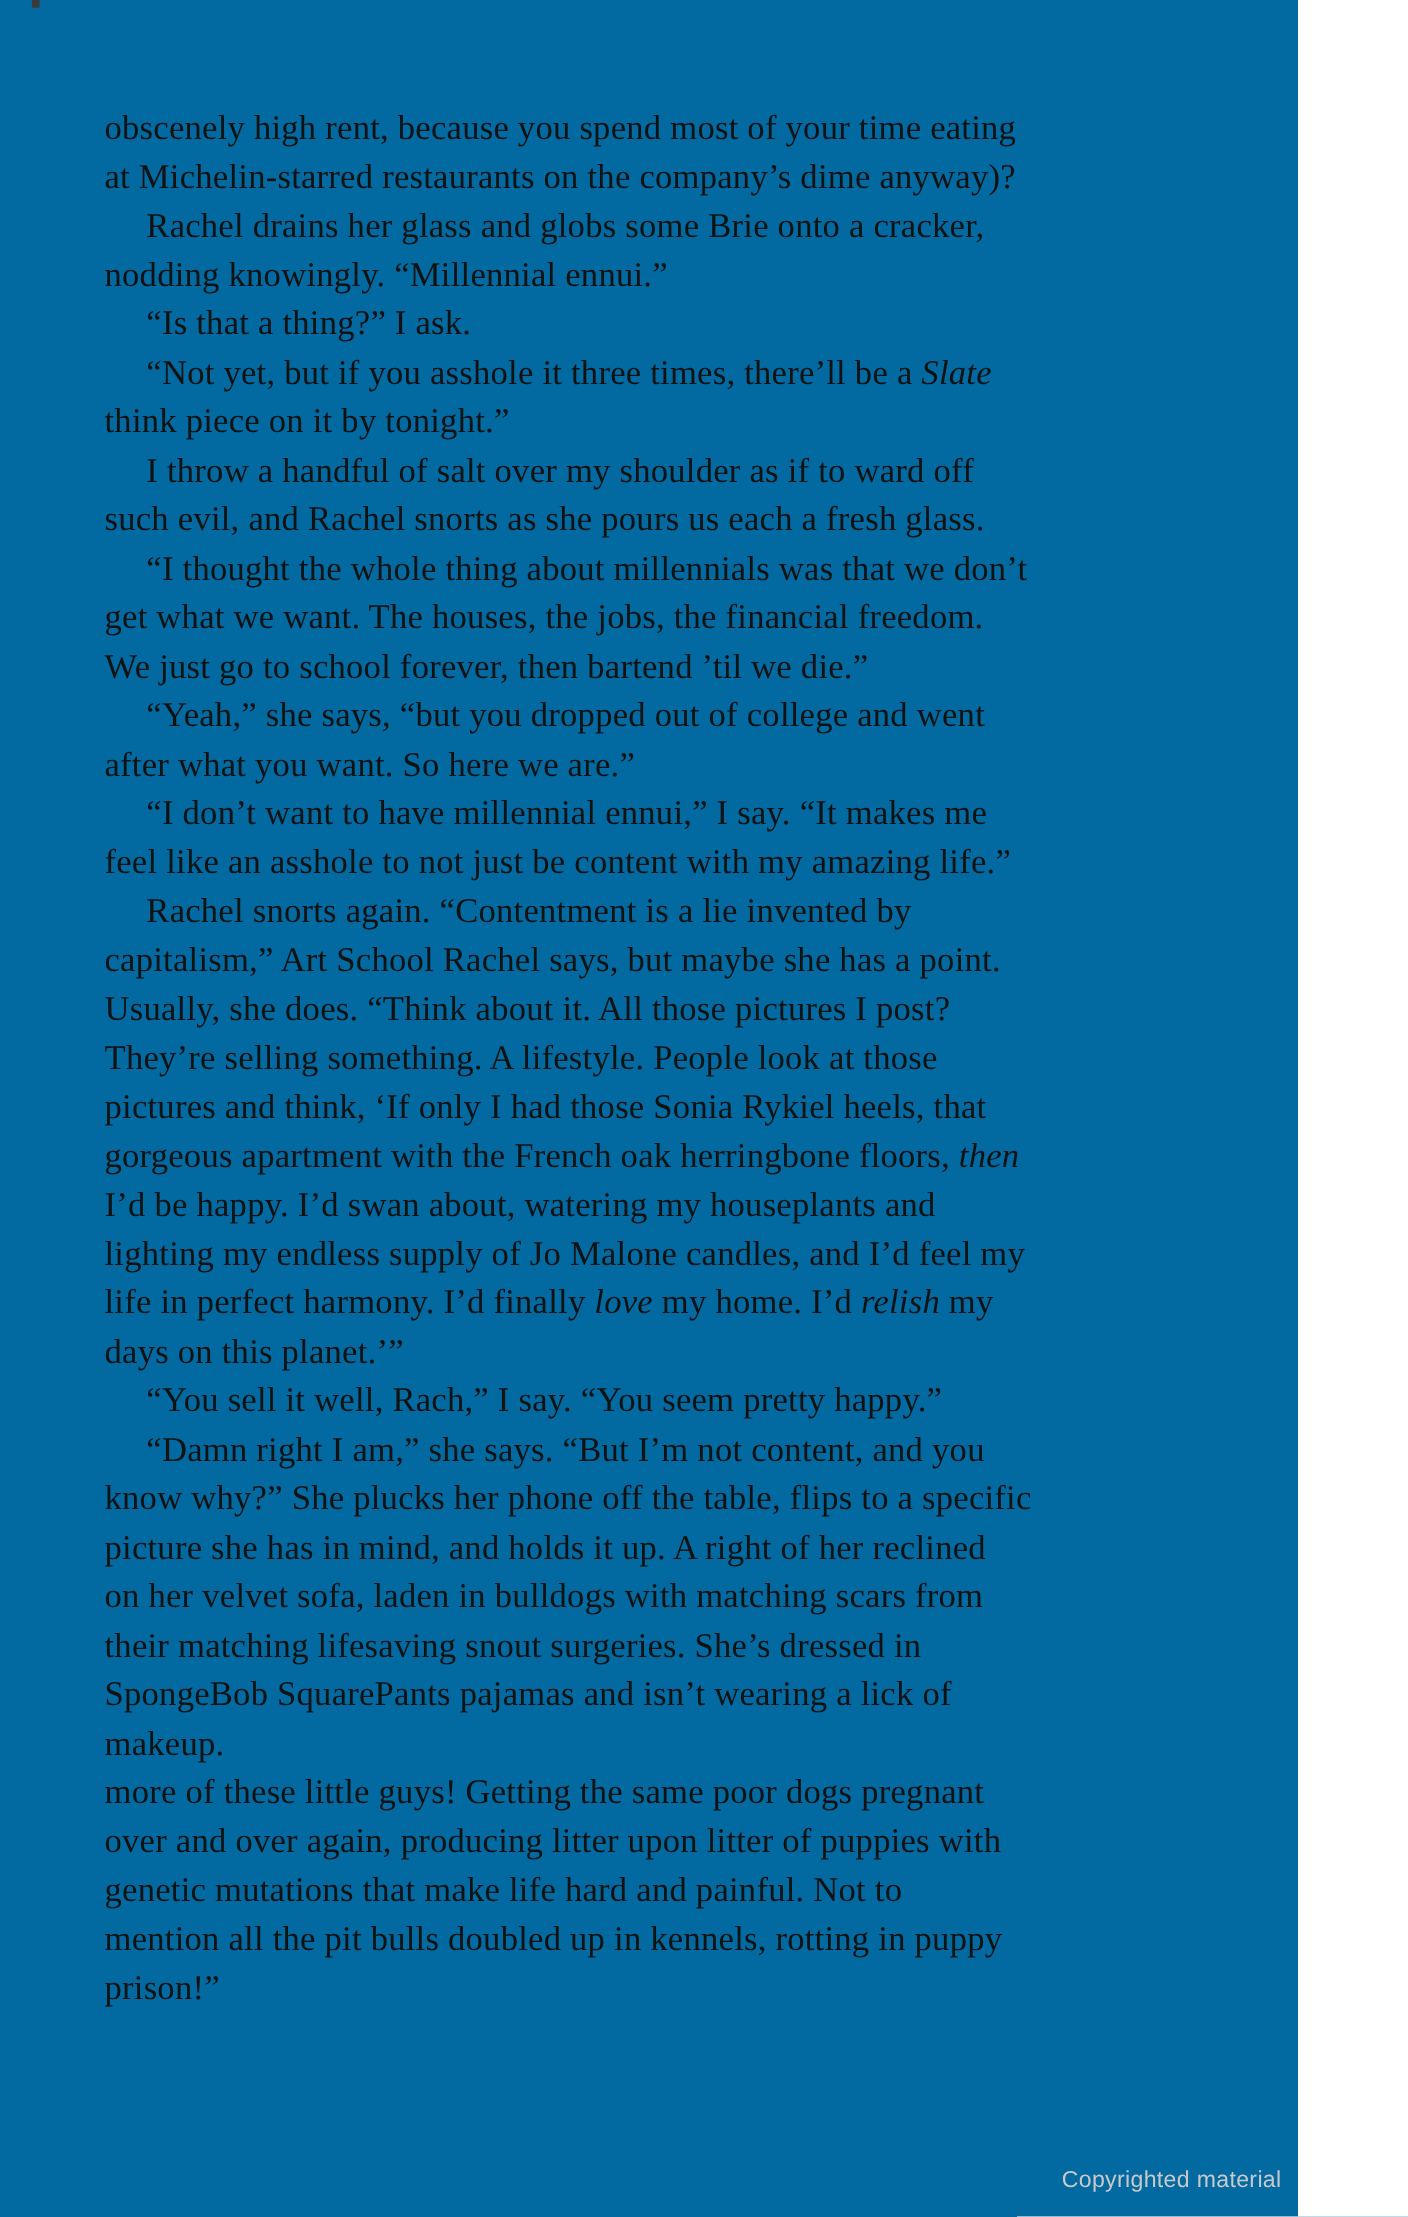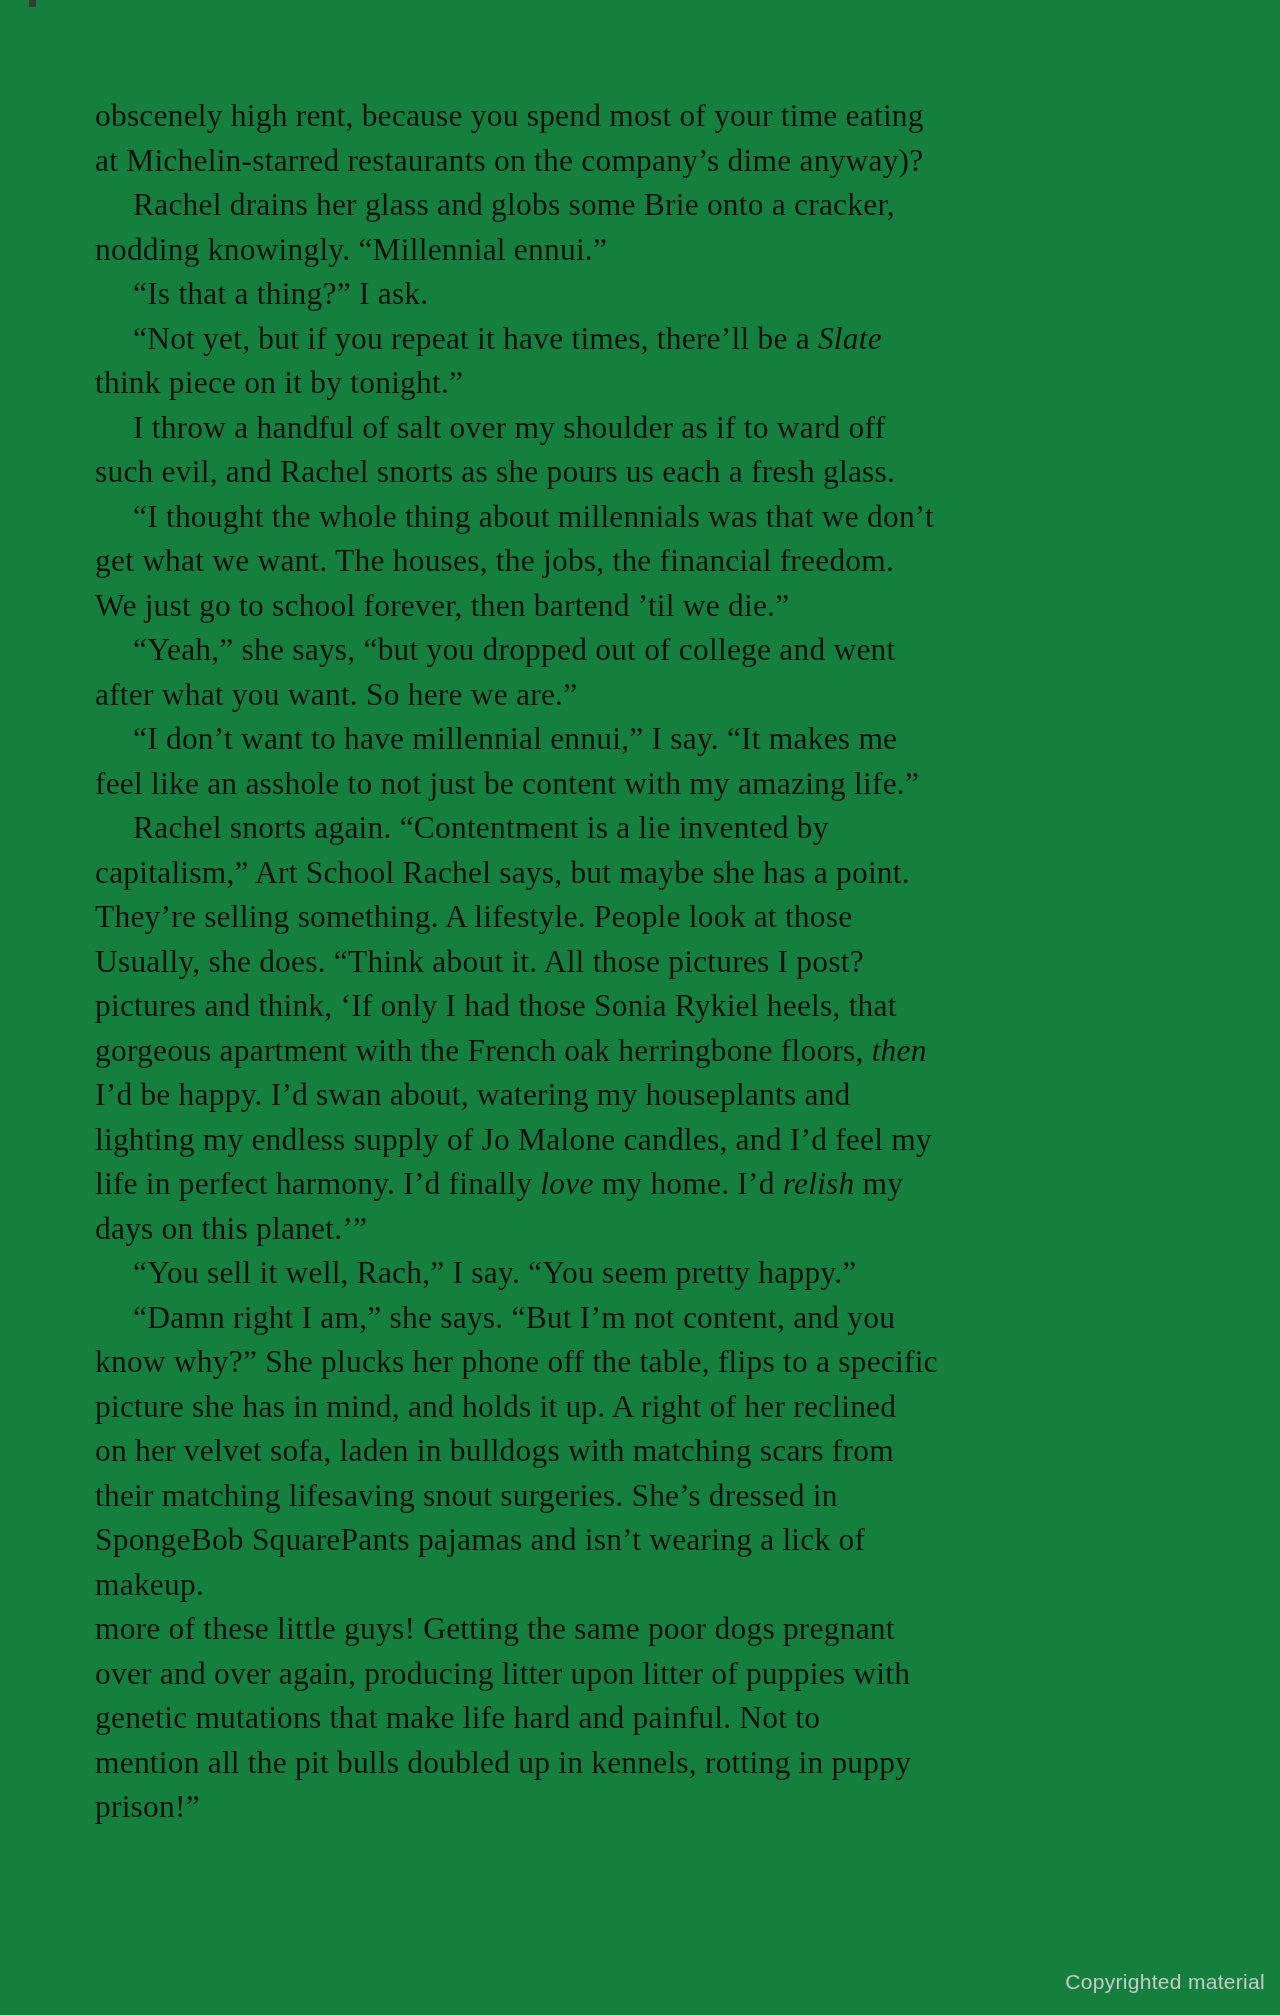--- a/index.html
+++ b/index.html
@@ -2,23 +2,23 @@
 <html><head>
 <meta charset="utf-8">
 <style>
   html, body {
     margin: 0;
     padding: 0;
     background: #ffffff;
   }
   .page {
     position: relative;
-    width: 1280px;
+    width: 1180px;
     height: 2015px;
-    background: #15803d;
+    background: #0369a1;
     font-family: "Liberation Serif", serif;
     overflow: hidden;
   }
   .scan-artifact {
     position: absolute;
     left: 29px;
     top: 0;
     width: 7px;
     height: 7px;
     background: #3a3a3a;
@@ -56,35 +56,35 @@
 <body>
 
 <div class="page">
   <div class="scan-artifact"></div>
   <div class="text-block" id="text-block">
       <div class="line"><span>obscenely high rent, because you spend most of your time eating</span></div>
       <div class="line"><span>at Michelin-starred restaurants on the company’s dime anyway)?</span></div>
       <div class="line indent"><span>Rachel drains her glass and globs some Brie onto a cracker,</span></div>
       <div class="line"><span>nodding knowingly. “Millennial ennui.”</span></div>
       <div class="line indent"><span>“Is that a thing?” I ask.</span></div>
-      <div class="line indent"><span>“Not yet, but if you repeat it have times, there’ll be a </span><em>Slate</em></div>
+      <div class="line indent"><span>“Not yet, but if you asshole it three times, there’ll be a </span><em>Slate</em></div>
       <div class="line"><span>think piece on it by tonight.”</span></div>
       <div class="line indent"><span>I throw a handful of salt over my shoulder as if to ward off</span></div>
       <div class="line"><span>such evil, and Rachel snorts as she pours us each a fresh glass.</span></div>
       <div class="line indent"><span>“I thought the whole thing about millennials was that we don’t</span></div>
       <div class="line"><span>get what we want. The houses, the jobs, the financial freedom.</span></div>
       <div class="line"><span>We just go to school forever, then bartend ’til we die.”</span></div>
       <div class="line indent"><span>“Yeah,” she says, “but you dropped out of college and went</span></div>
       <div class="line"><span>after what you want. So here we are.”</span></div>
       <div class="line indent"><span>“I don’t want to have millennial ennui,” I say. “It makes me</span></div>
       <div class="line"><span>feel like an asshole to not just be content with my amazing life.”</span></div>
       <div class="line indent"><span>Rachel snorts again. “Contentment is a lie invented by</span></div>
       <div class="line"><span>capitalism,” Art School Rachel says, but maybe she has a point.</span></div>
+      <div class="line"><span>Usually, she does. “Think about it. All those pictures I post?</span></div>
       <div class="line"><span>They’re selling something. A lifestyle. People look at those</span></div>
-      <div class="line"><span>Usually, she does. “Think about it. All those pictures I post?</span></div>
       <div class="line"><span>pictures and think, ‘If only I had those Sonia Rykiel heels, that</span></div>
       <div class="line"><span>gorgeous apartment with the French oak herringbone floors, </span><em>then</em></div>
       <div class="line"><span>I’d be happy. I’d swan about, watering my houseplants and</span></div>
       <div class="line"><span>lighting my endless supply of Jo Malone candles, and I’d feel my</span></div>
       <div class="line"><span>life in perfect harmony. I’d finally </span><em>love</em><span> my home. I’d </span><em>relish</em><span> my</span></div>
       <div class="line"><span>days on this planet.’”</span></div>
       <div class="line indent"><span>“You sell it well, Rach,” I say. “You seem pretty happy.”</span></div>
       <div class="line indent"><span>“Damn right I am,” she says. “But I’m not content, and you</span></div>
       <div class="line"><span>know why?” She plucks her phone off the table, flips to a specific</span></div>
       <div class="line"><span>picture she has in mind, and holds it up. A right of her reclined</span></div>

